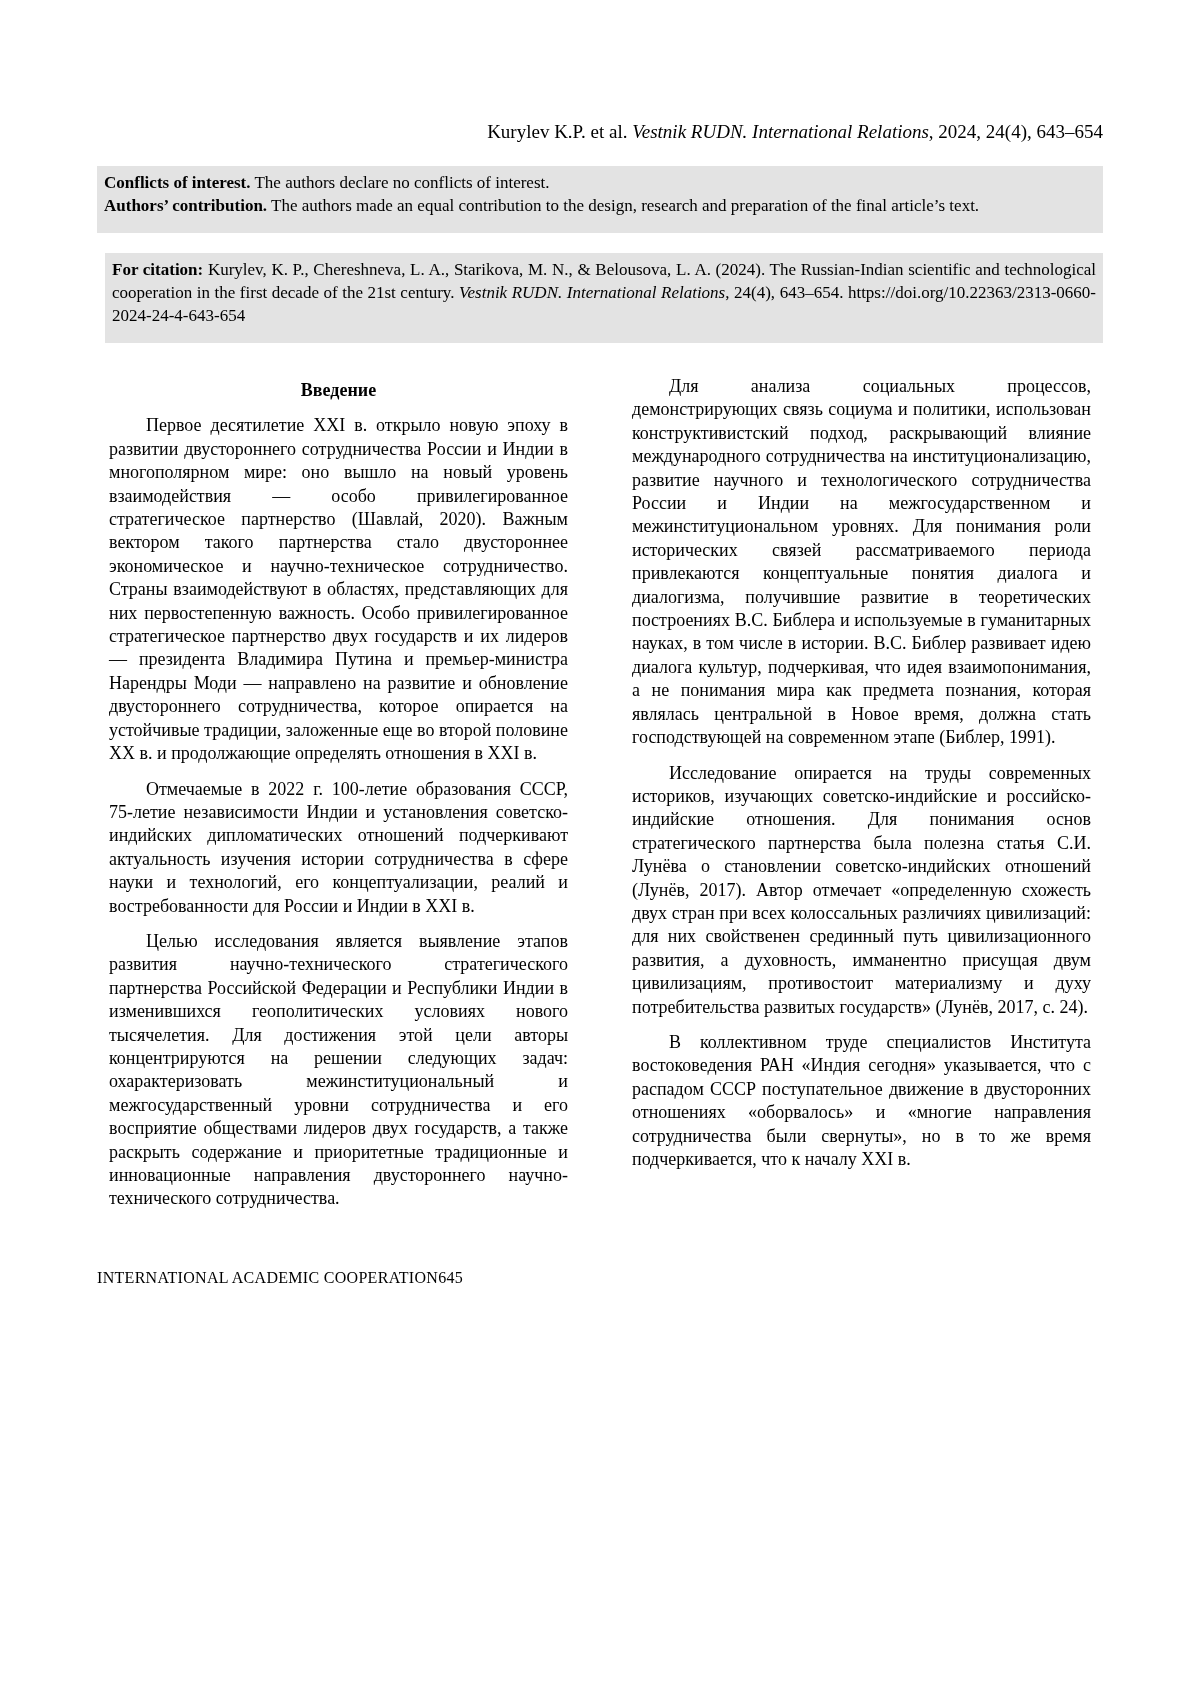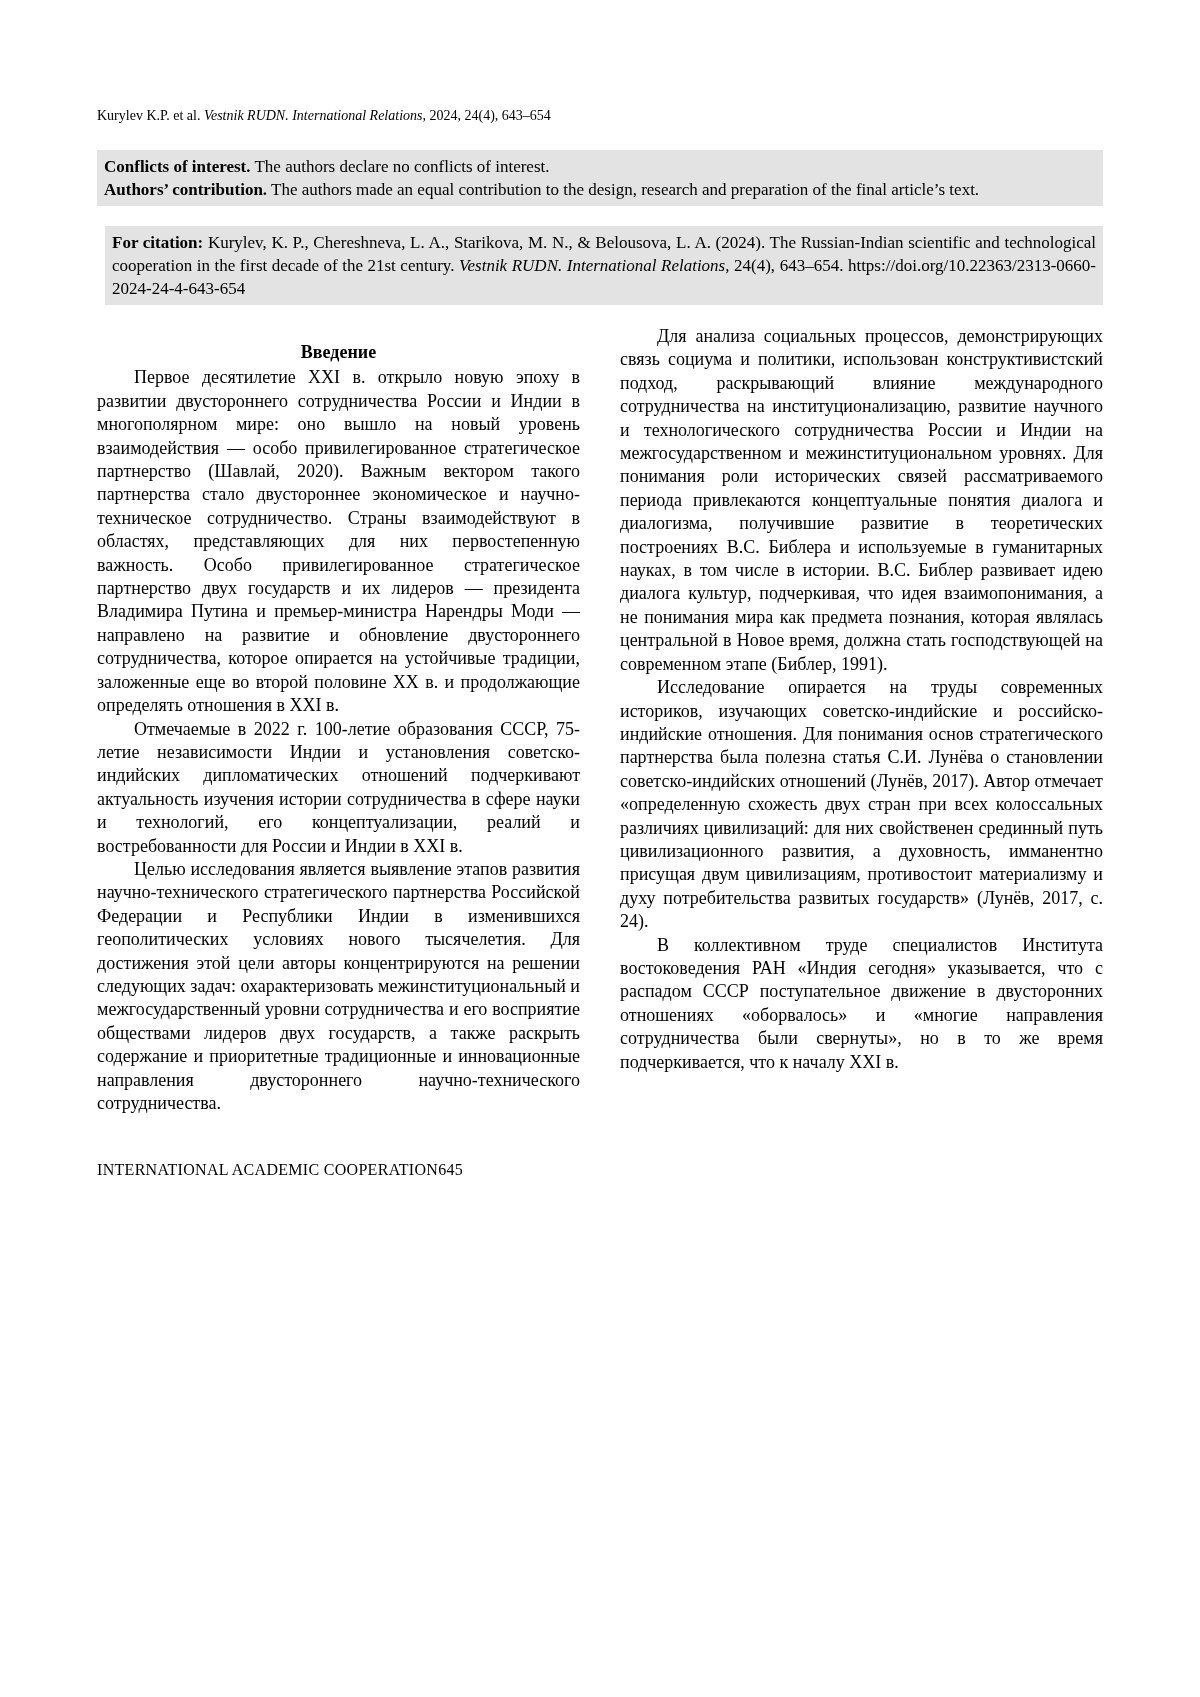--- a/index.html
+++ b/index.html
@@ -11,51 +11,52 @@
     font-family: "Liberation Serif", serif;
     -webkit-font-smoothing: antialiased;
   }
   .page {
     box-sizing: border-box;
     width: 1200px;
     min-height: 1697px;
     padding: 106px 97px 40px 97px;
   }
   .running-head {
-    text-align: left;
-    font-size: 14px;
+    text-align: right;
+    font-size: 19px;
     line-height: 19px;
     margin-bottom: 25px;
     white-space: nowrap;
+    margin-top: 16px;
   }
   .italic { font-style: italic; }
   .gray-block {
     background: var(--block-bg, #e3e3e3);
-    padding: 5px 7px 5px 7px;
+    padding: 5px 7px 16px 7px;
     font-size: 17px;
     line-height: 23px;
     text-align: justify;
   }
   .gray-block p { margin: 0; }
   .citation-block { margin-top: 20px; margin-left: 8px; }
   .doi { color: #000000; text-decoration: none; }
   .columns {
     display: flex;
     gap: 40px;
     margin-top: 20px;
   }
   .col {
     flex: 1 1 0;
     font-size: 18px;
     line-height: 23.4px;
     text-align: justify;
     hyphens: auto;
   }
   .col p {
-    margin: 0;
+    margin: 12px;
     text-indent: 37px;
   }
   .section-heading {
     font-size: 18px;
     font-weight: bold;
     text-align: center;
     line-height: 23.4px;
     margin: 16px 0 2px 0;
     text-indent: 0;
   }

